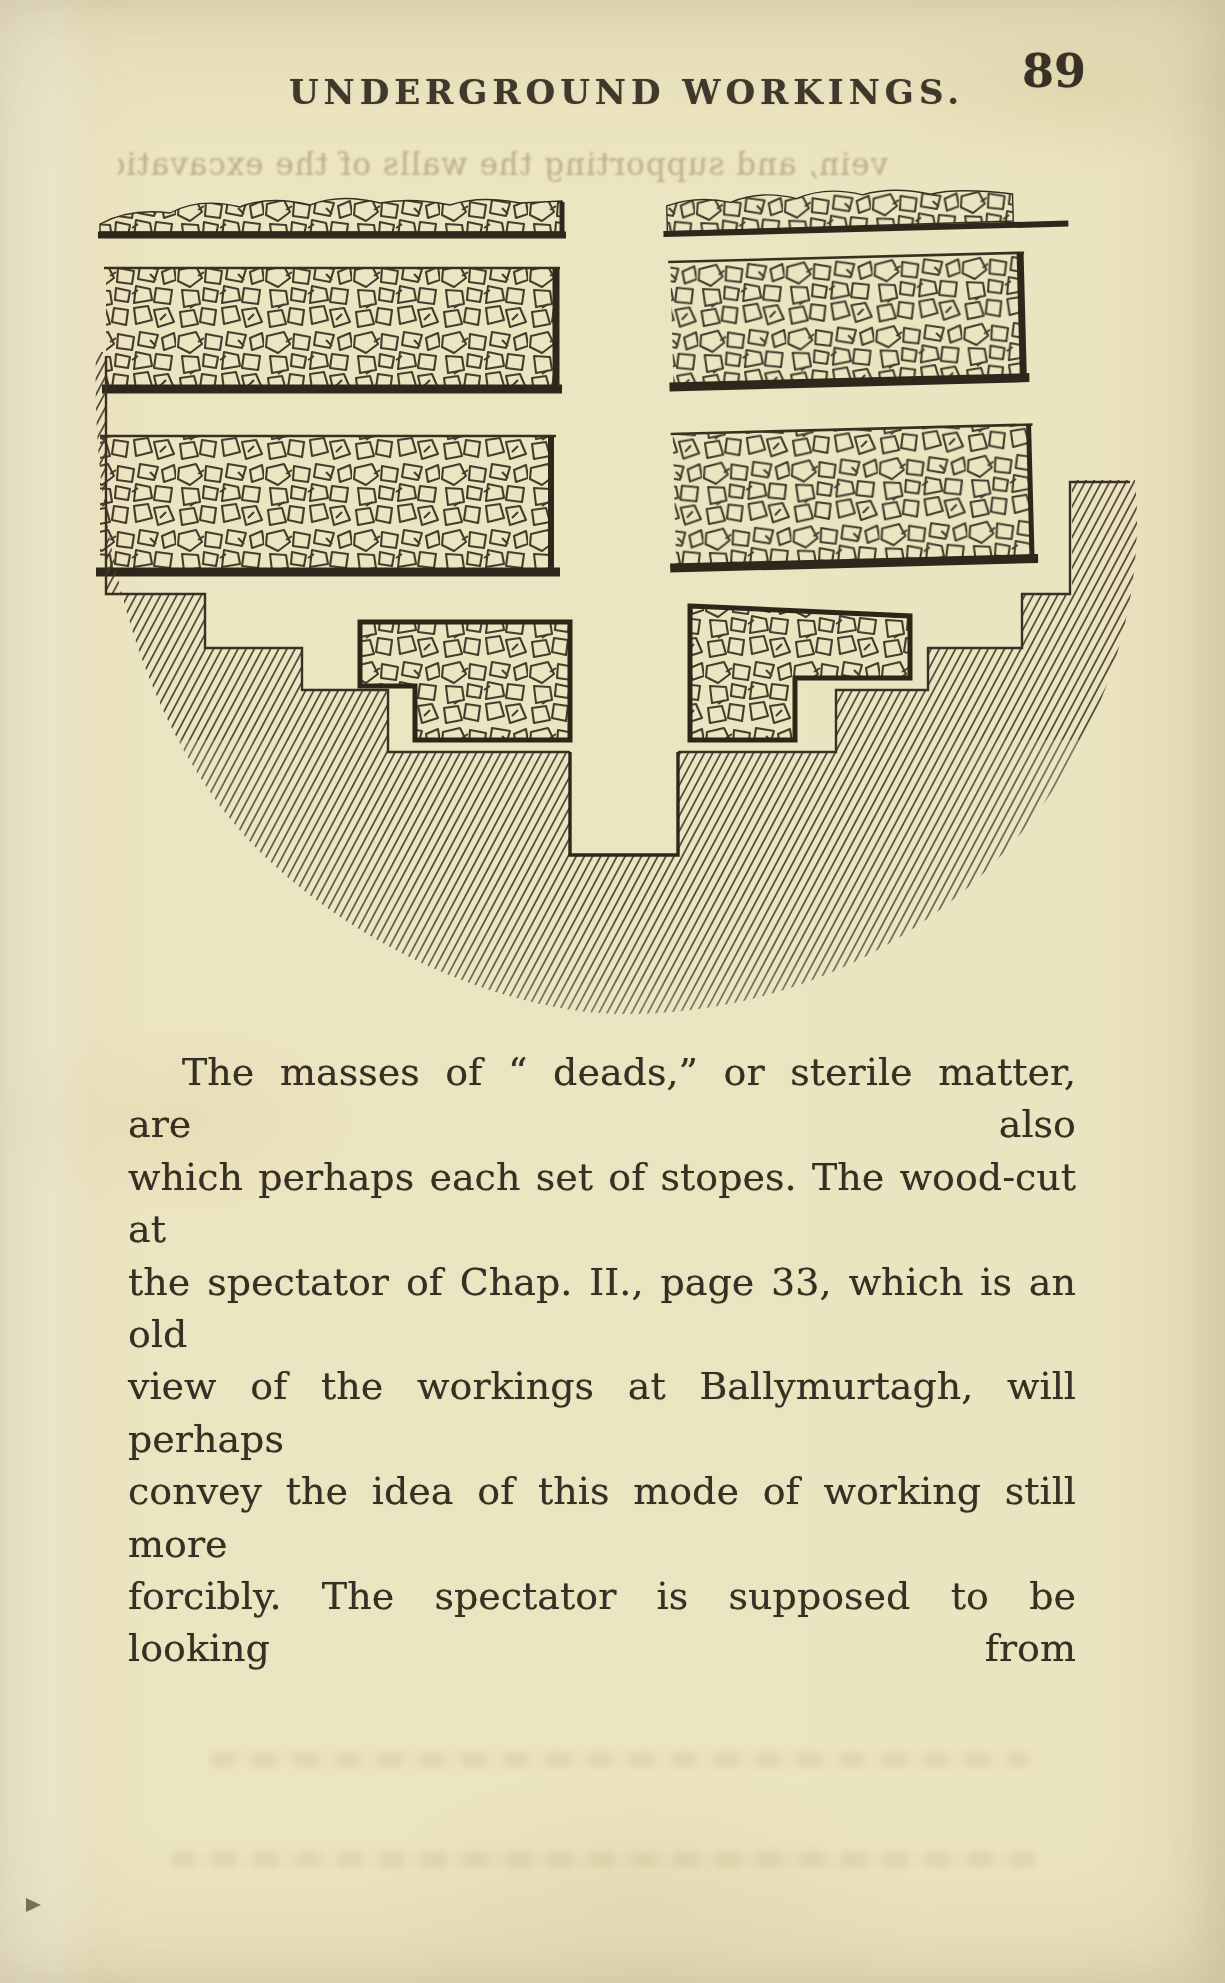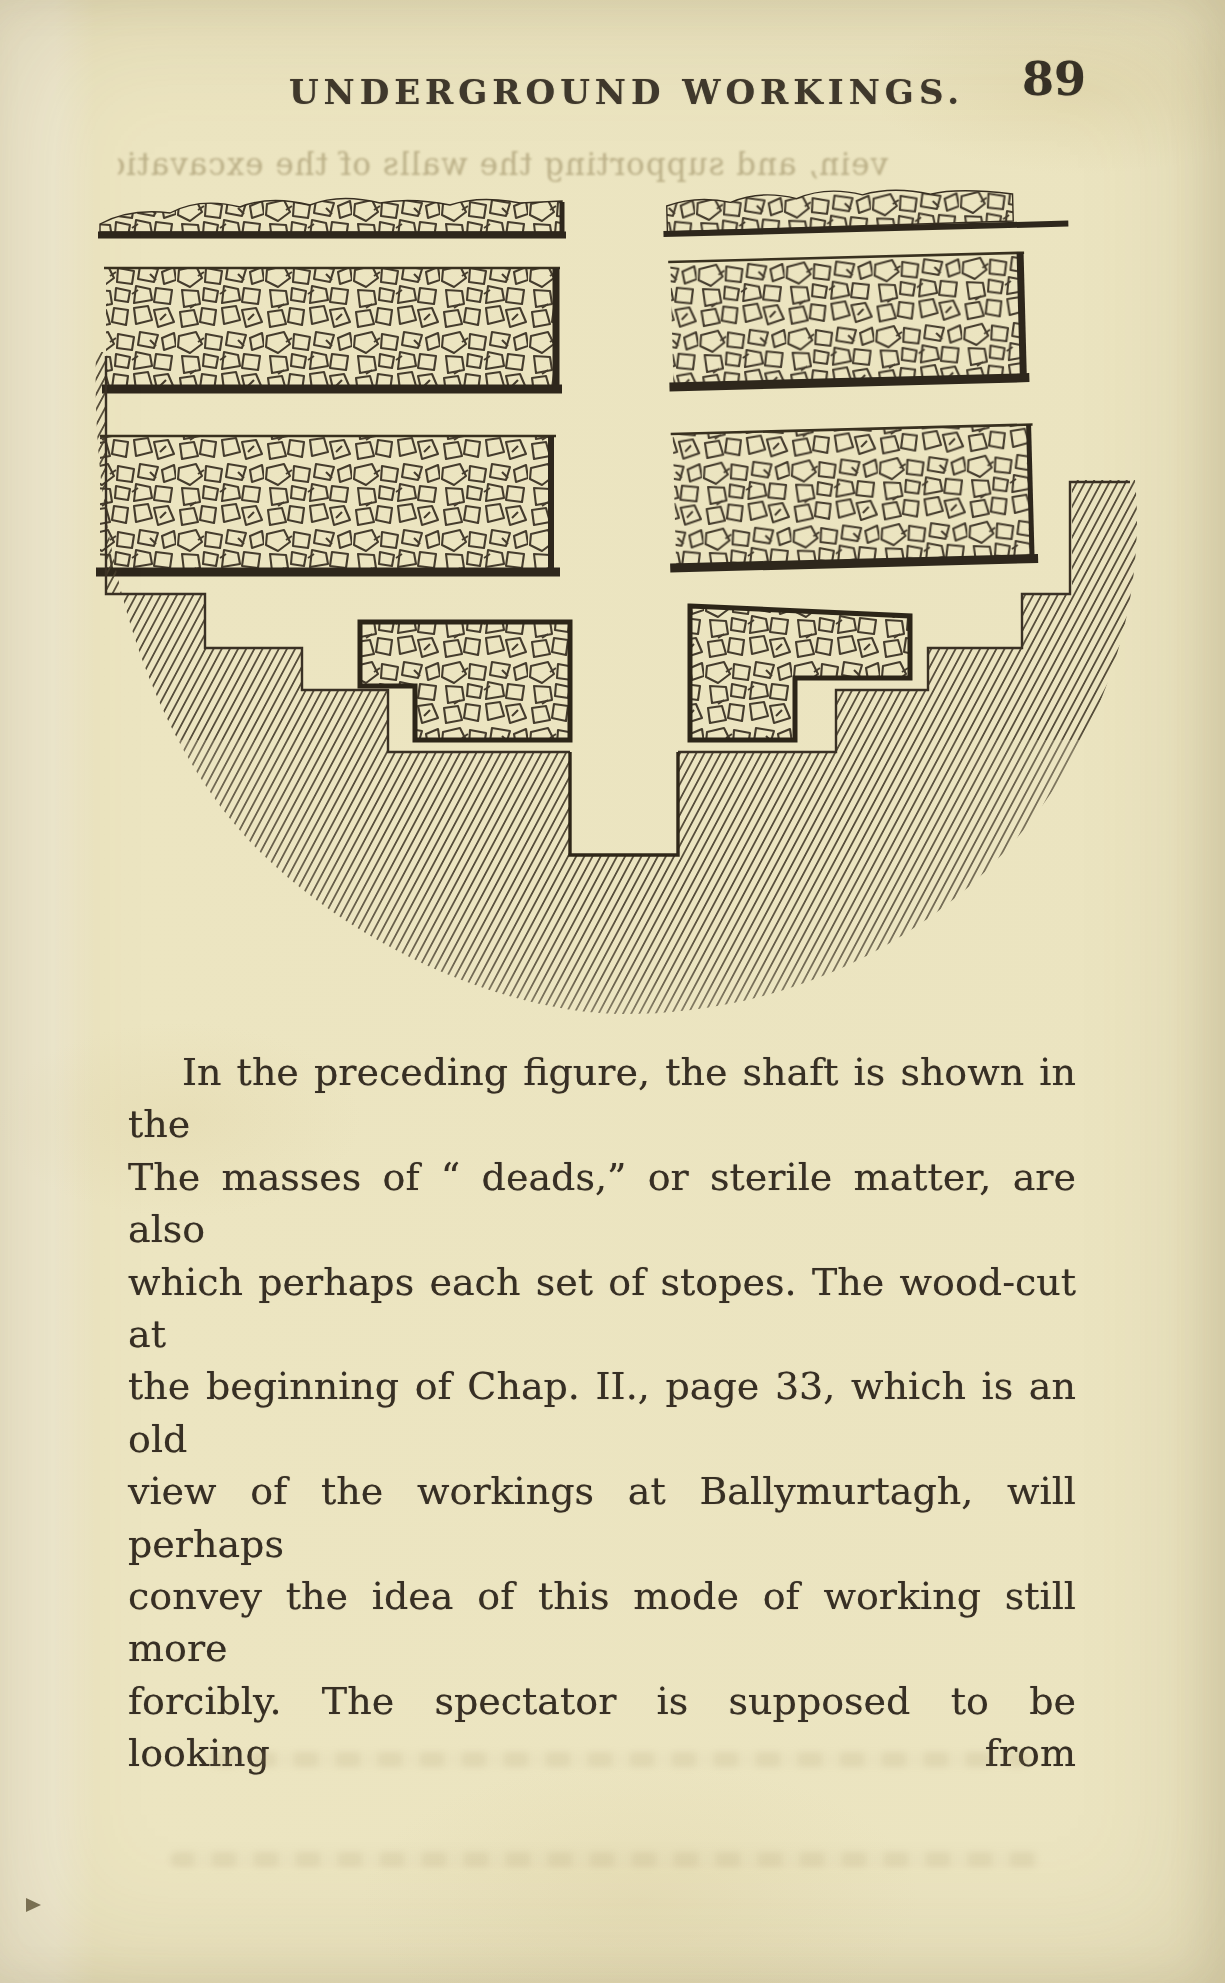--- a/index.html
+++ b/index.html
@@ -22,21 +22,21 @@
   }
   .running-head{
     position:absolute;top:72px;left:0;width:100%;
     text-align:center;
     font-size:34px;font-weight:bold;letter-spacing:5px;
     color:#3f382c;
     transform:translateX(14px);
     text-shadow:0 0 1px rgba(63,56,44,.55);
   }
   .page-number{
-    position:absolute;left:1022px;top:52px;
+    position:absolute;left:1022px;top:44px;
     font-size:46px;font-weight:bold;color:#363026;
     text-shadow:0 0 1px rgba(54,48,38,.5);
   }
   .bleed-top{
     position:absolute;top:146px;left:118px;width:770px;
     font-size:31px;letter-spacing:1px;
     color:rgba(148,133,90,.55);
     transform:scaleX(-1);
     filter:blur(1.1px);
     white-space:nowrap;overflow:hidden;
@@ -166,24 +166,23 @@
       <path d="M106,356 V594 H205 V648 H302 V690 H388 V752 H570 M678,752 H836 V690 H928 V648 H1022 V594 H1070 V482 H1130" fill="none" stroke="#3a3125" stroke-width="2.4"></path>
       <path d="M570,752 V855 H678 V752" fill="none" stroke="#2f2719" stroke-width="3.4"></path>
 
       <path d="M360,622 H570 V740 H415 V686 H360 Z" fill="url(#rubble)" stroke="#2c2518" stroke-width="5" stroke-linejoin="miter"></path>
       <path d="M690,606 L910,616 V678 H795 V740 H690 Z" fill="url(#rubble)" stroke="#2c2518" stroke-width="5" stroke-linejoin="miter"></path>
     </svg>
   </div>
 
   <div class="para">
 
-  <div class="text-line">In the preceding figure, the shaft is shown in the</div>
       <div class="text-line">The masses of “ deads,” or sterile matter, are also</div>
       <div class="text-line">which perhaps each set of stopes.  The wood-cut at</div>
-      <div class="text-line">the beginning of Chap. II., page 33, which is an old</div>
+      <div class="text-line">the spectator of Chap. II., page 33, which is an old</div>
       <div class="text-line">view of the workings at Ballymurtagh, will perhaps</div>
       <div class="text-line">convey the idea of this mode of working still more</div>
       <div class="text-line">forcibly.  The spectator is supposed to be looking from</div>
     </div>
 
   <div class="smudge s1"></div>
   <div class="smudge s2"></div>
   <div class="corner-mark"></div>
 </div>
 

